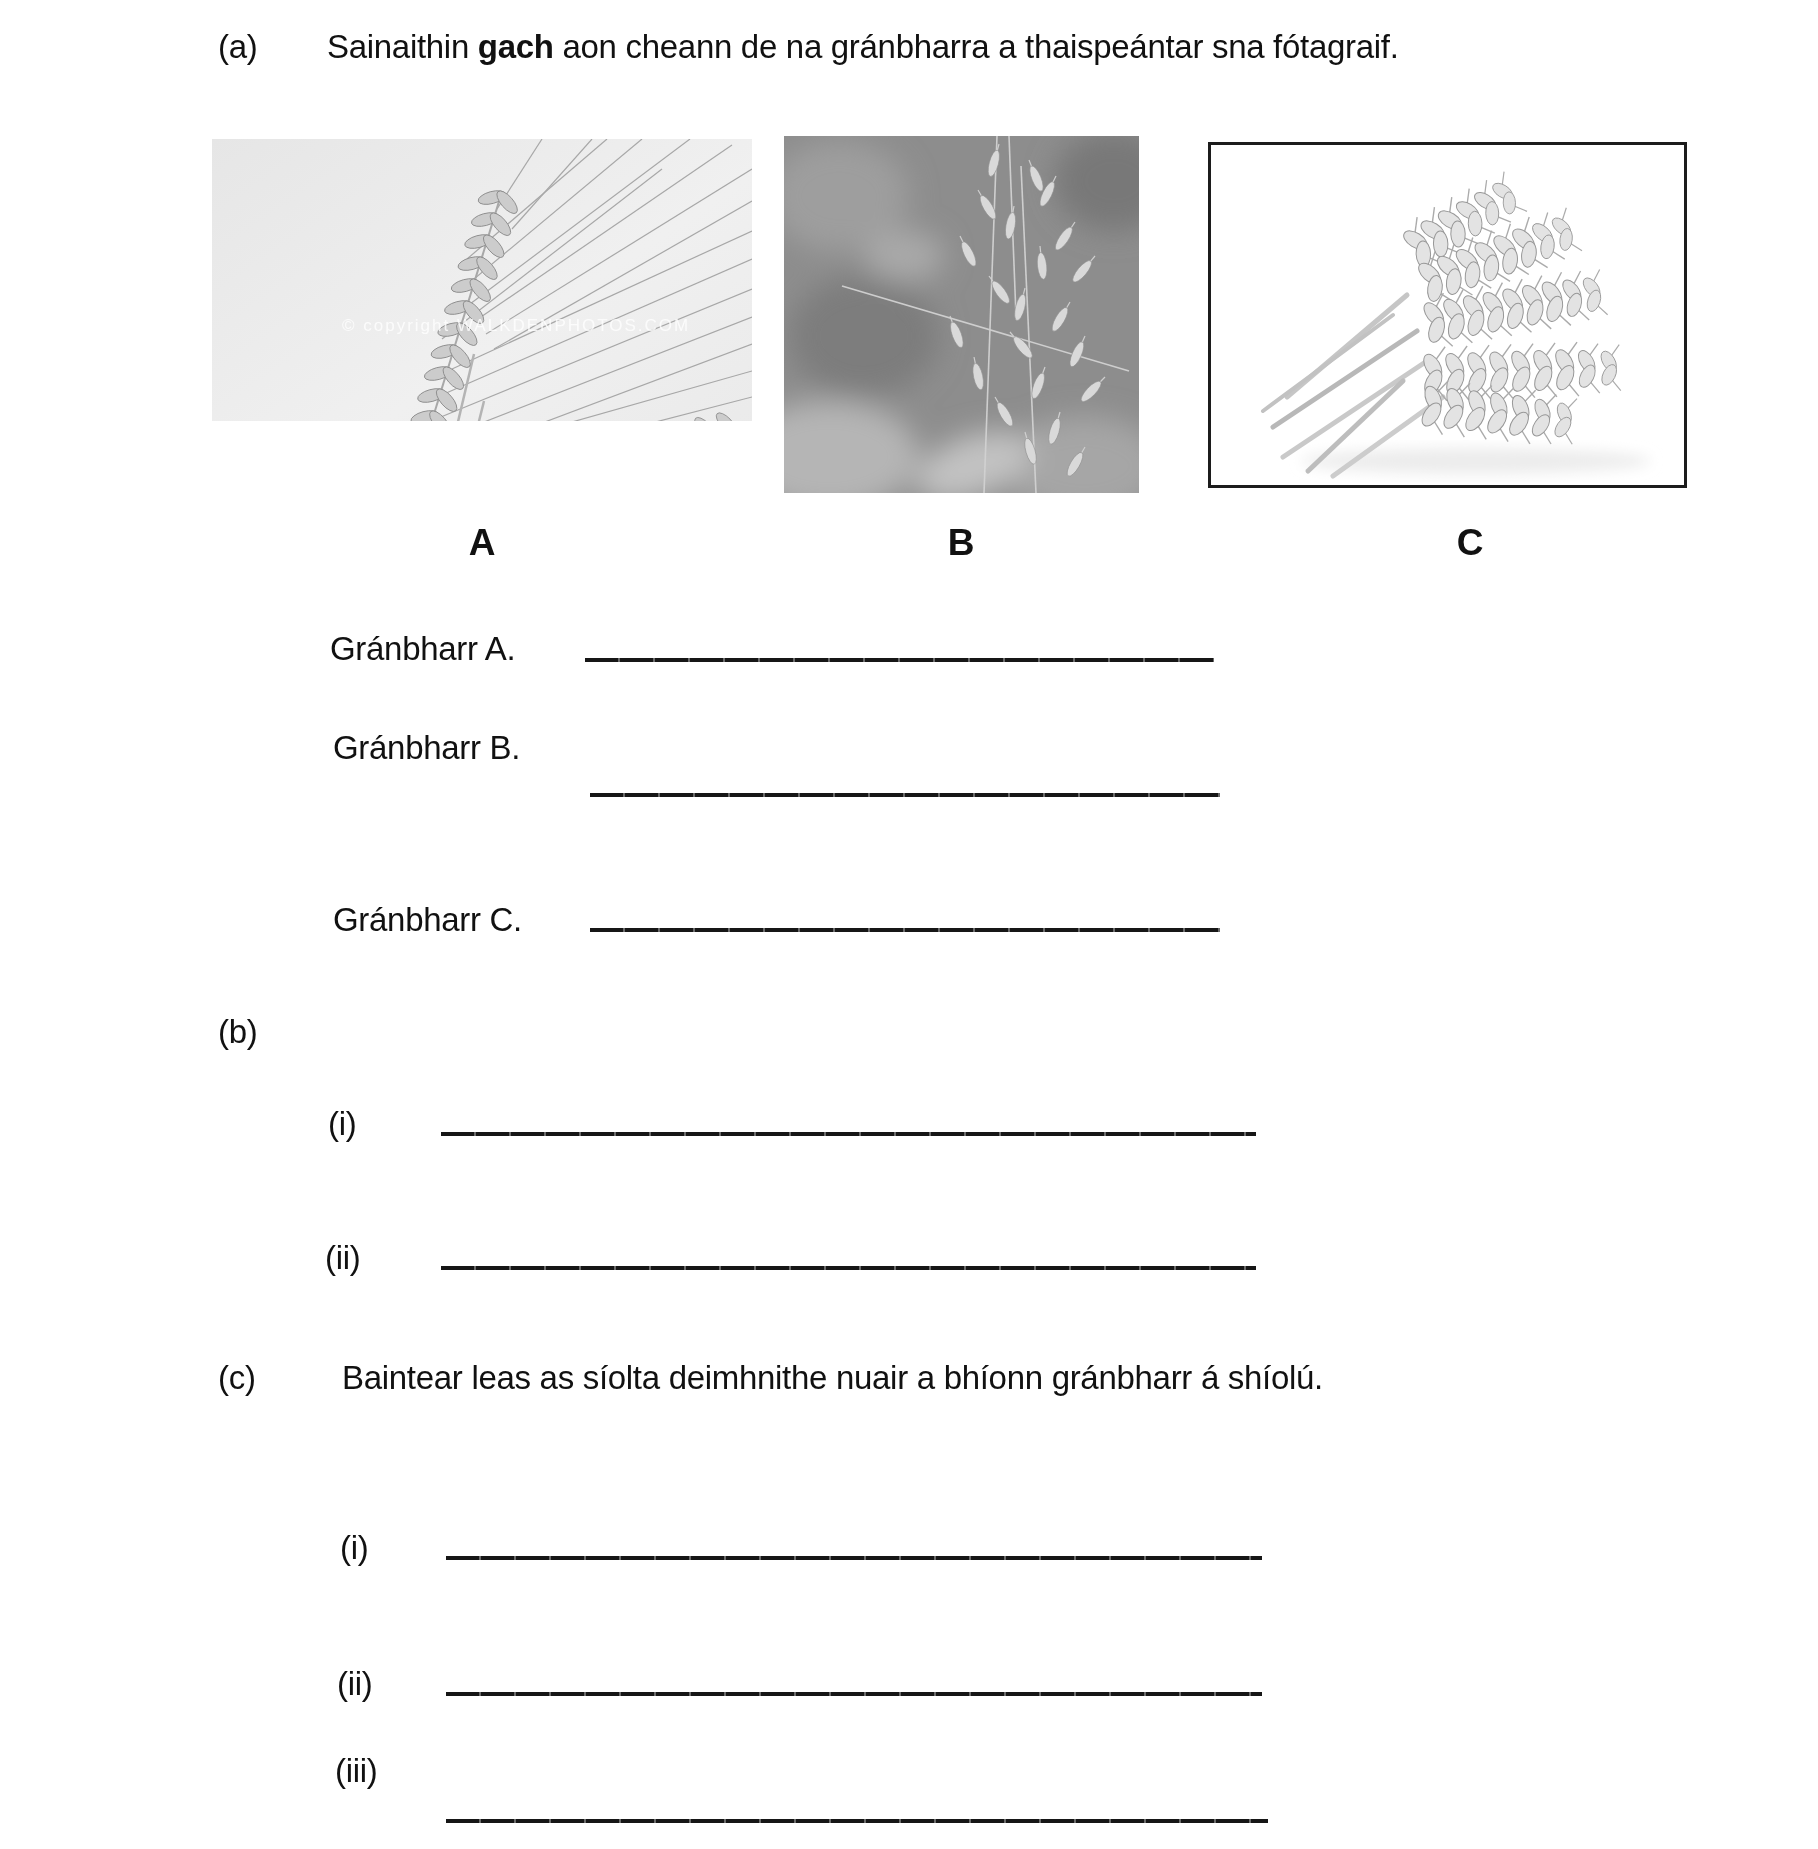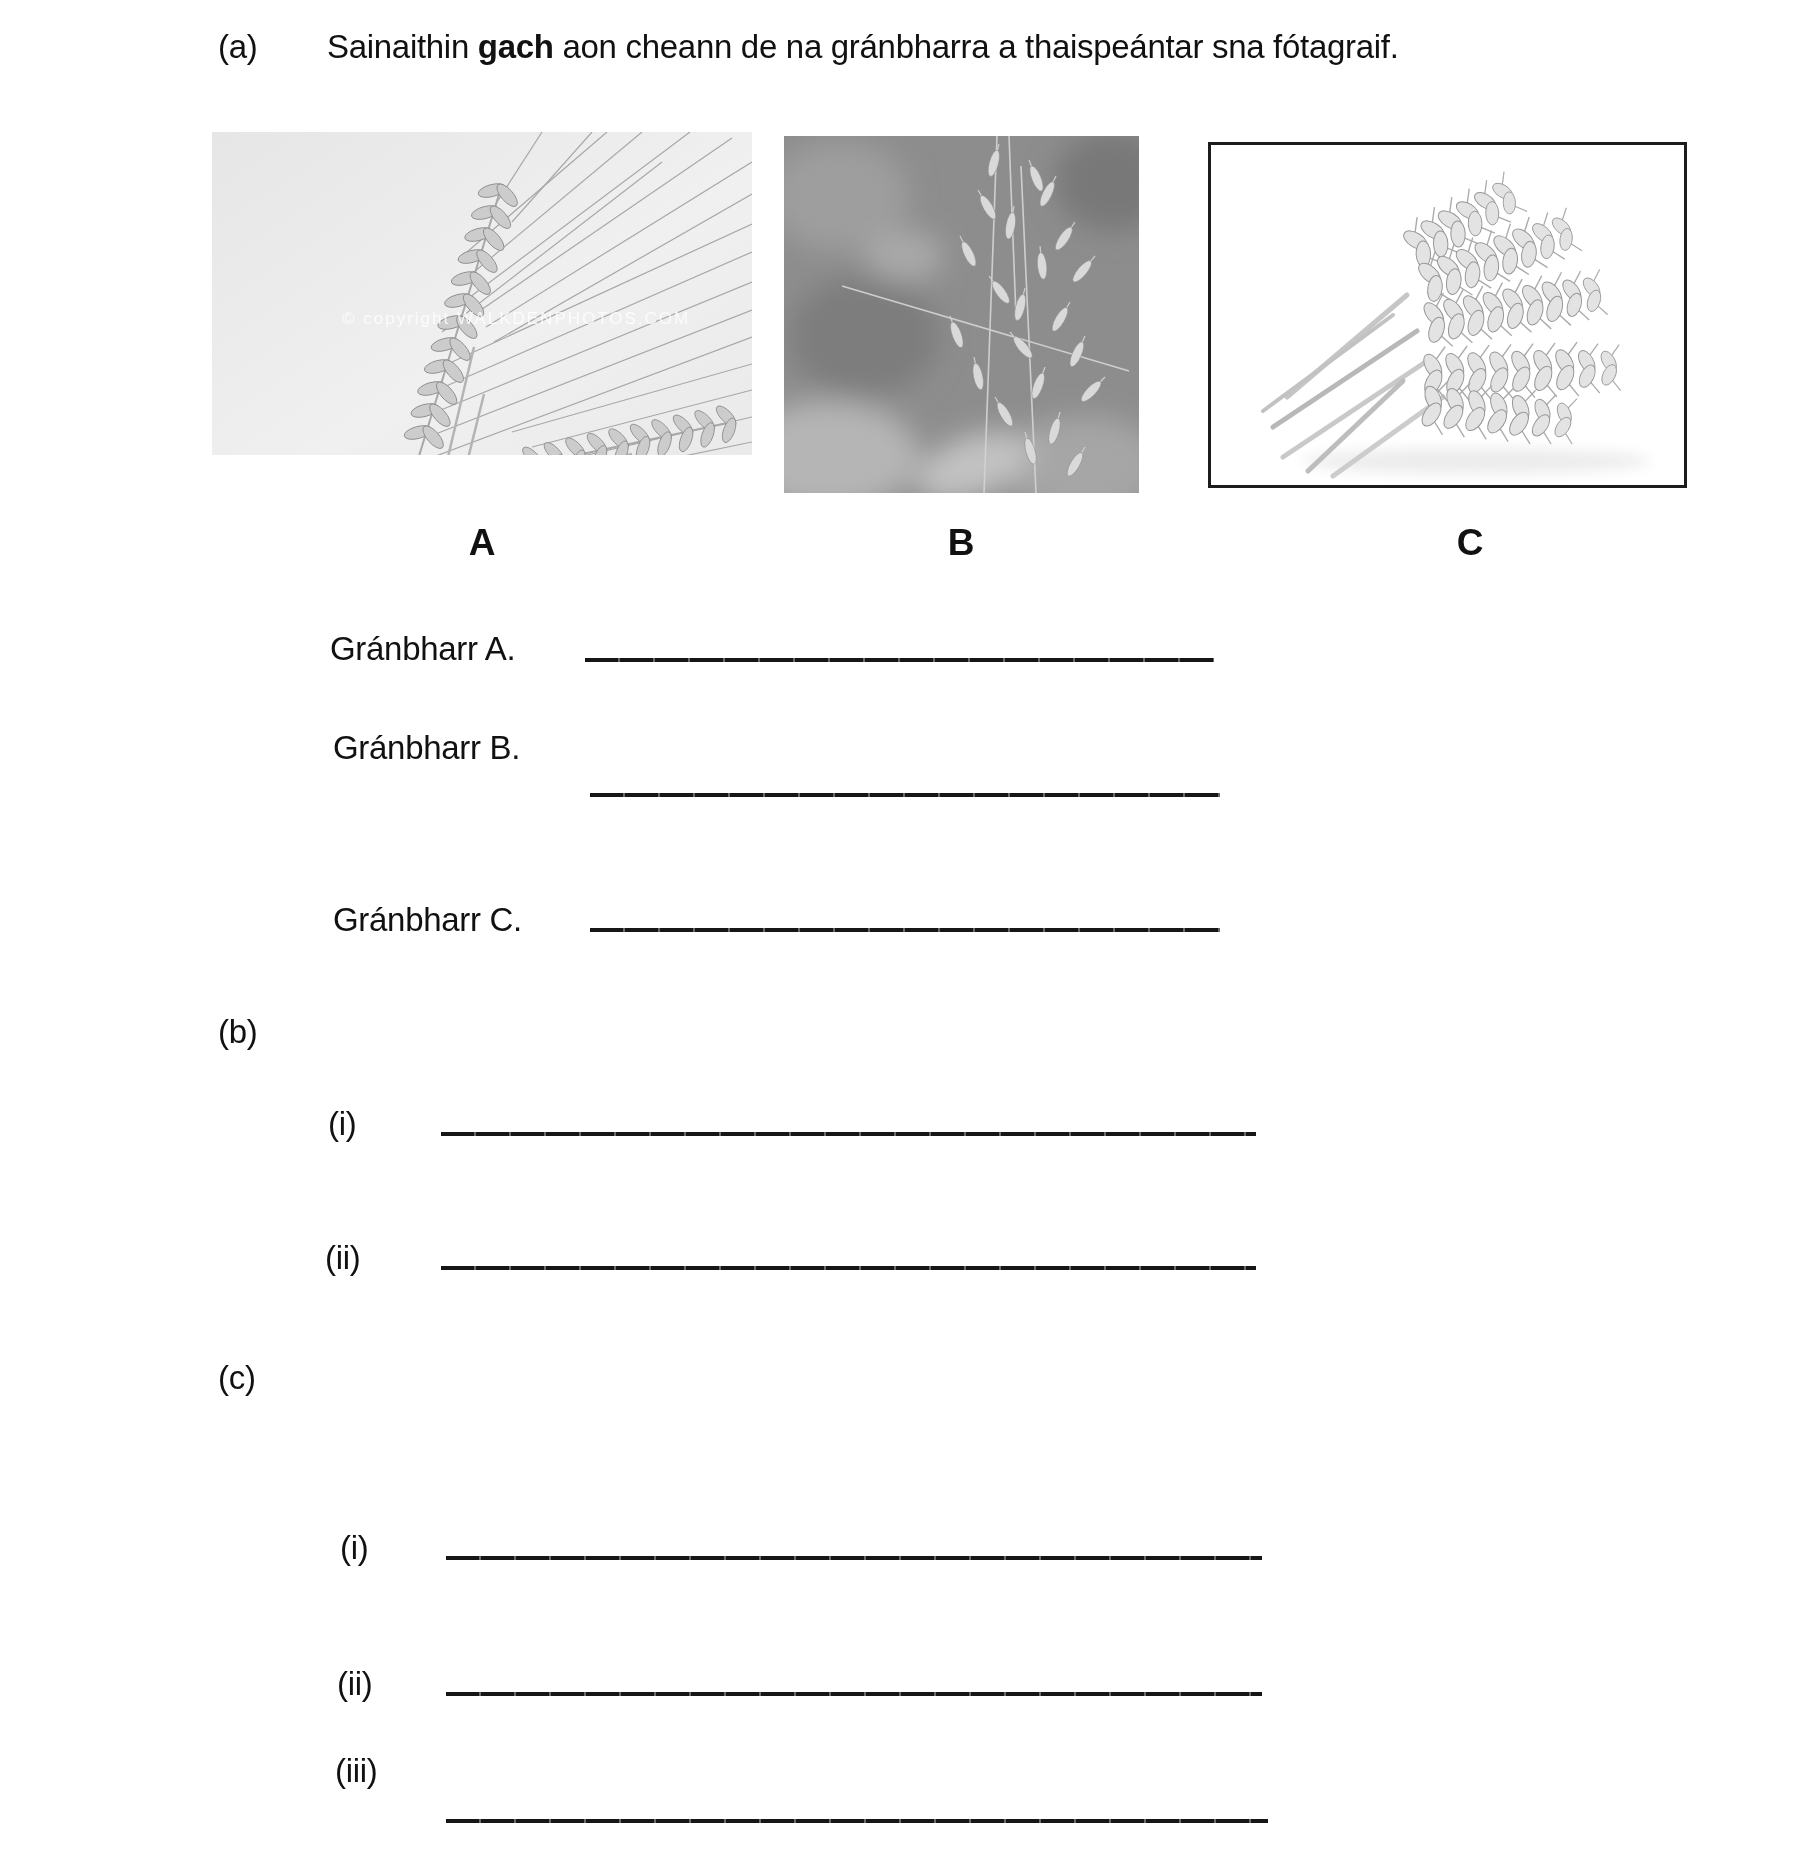--- a/index.html
+++ b/index.html
@@ -24,21 +24,21 @@
   .bordered{border:3px solid #1c1c1c;background:#ffffff;}
 </style>
 </head>
 <body>
 
 <div class="page">
 
   <div class="t abs" style="left:218px;top:28px">(a)</div>
   <div class="t abs" style="left:327px;top:28px"><span>Sainaithin </span><b>gach</b><span> aon cheann de na gránbharra a thaispeántar sna fótagraif.</span></div>
 
-  <div class="photo" style="left:212px;top:132px;width:540px;height:323px">
+  <div class="photo" style="left:212px;top:139px;width:540px;height:282px">
     <svg width="540" height="359" viewBox="0 0 540 359" xmlns="http://www.w3.org/2000/svg">
       <defs>
         <linearGradient id="gradA" x1="0" y1="0" x2="1" y2="1">
           <stop offset="0" stop-color="#e6e6e6"></stop>
           <stop offset="0.55" stop-color="#f0f0f0"></stop>
           <stop offset="1" stop-color="#e9e9e9"></stop>
         </linearGradient>
         <g id="kpA" fill="#cccccc" stroke="#8d8d8d" stroke-width="0.9">
           <ellipse cx="-8" cy="0" rx="14" ry="6" transform="rotate(-32 -8 0)"></ellipse>
           <ellipse cx="8" cy="0" rx="14" ry="6" transform="rotate(32 8 0)"></ellipse>
@@ -254,20 +254,21 @@
 
   <div class="t abs" style="left:218px;top:1013px">(b)</div>
 
   <div class="t abs" style="left:328px;top:1105px">(i)</div>
   <div class="blank abs" style="left:441px;top:1132px;width:815px"></div>
 
   <div class="t abs" style="left:325px;top:1239px">(ii)</div>
   <div class="blank abs" style="left:441px;top:1266px;width:815px"></div>
 
   <div class="t abs" style="left:218px;top:1359px">(c)</div>
+  <div class="t abs" style="left:342px;top:1359px">Baintear leas as síolta deimhnithe nuair a bhíonn gránbharr á shíolú.</div>
 
   <div class="t abs" style="left:340px;top:1529px">(i)</div>
   <div class="blank abs" style="left:446px;top:1556px;width:816px"></div>
 
   <div class="t abs" style="left:337px;top:1665px">(ii)</div>
   <div class="blank abs" style="left:446px;top:1692px;width:816px"></div>
 
   <div class="t abs" style="left:335px;top:1752px">(iii)</div>
   <div class="blank abs" style="left:446px;top:1819px;width:822px"></div>
 

